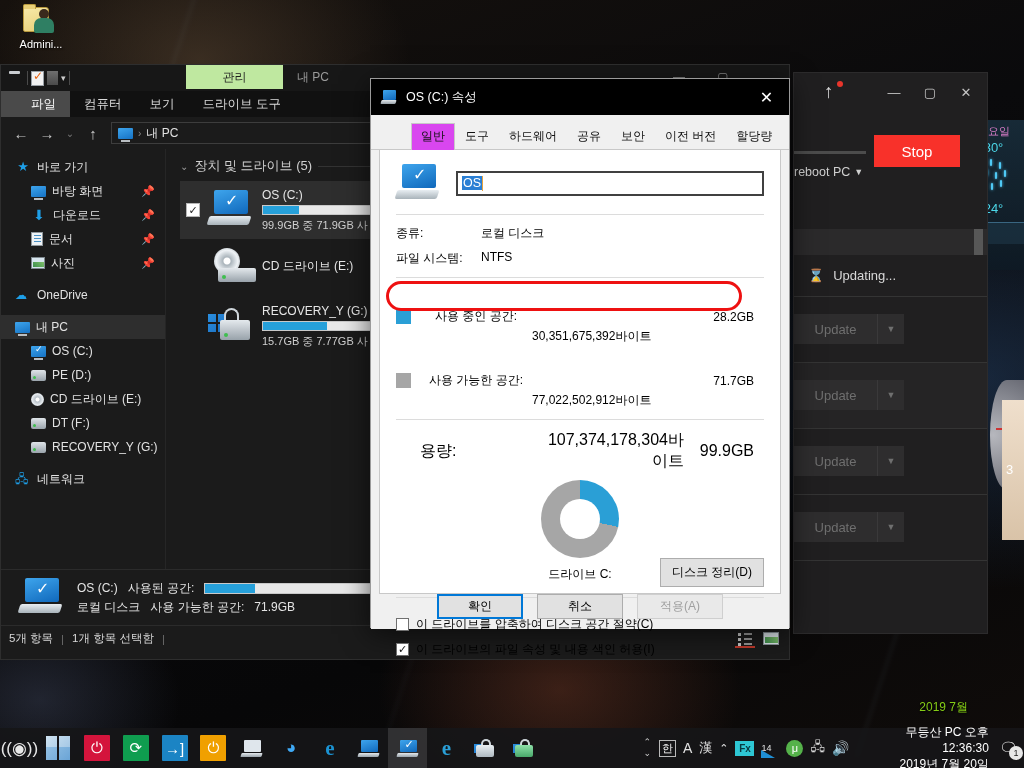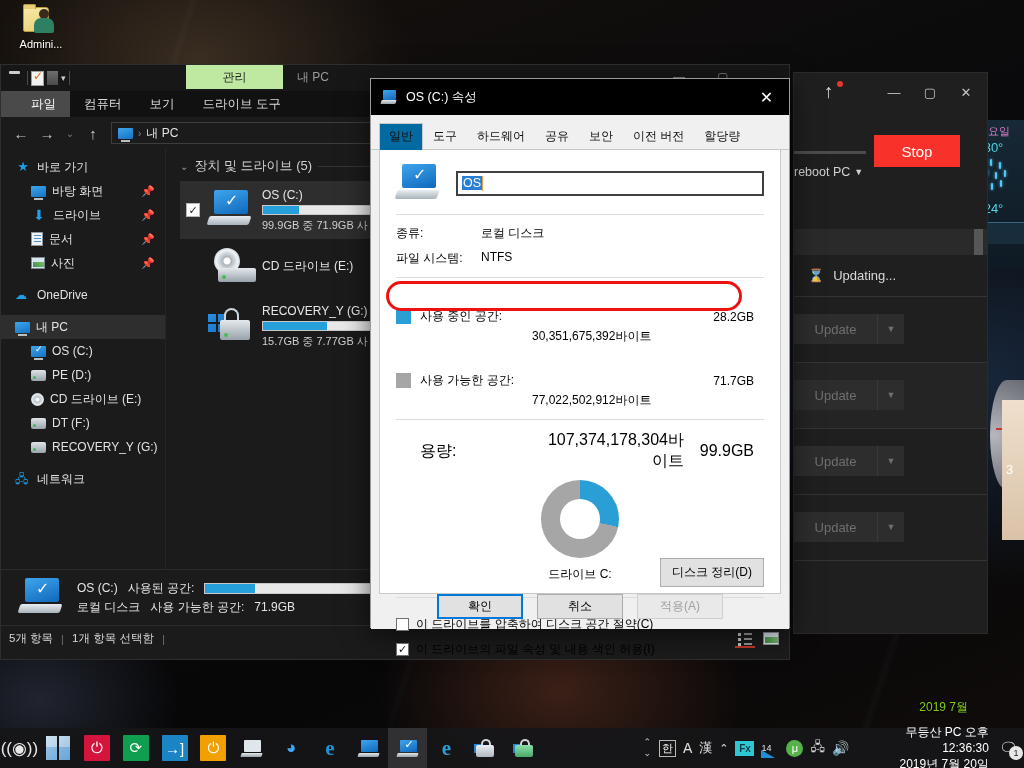--- a/index.html
+++ b/index.html
@@ -340,21 +340,21 @@
   }
   .dlg-body { padding: 0; background: #f0f0f0; height: 514px; position: relative; }
   .tabs {
     display: flex; padding: 7px 0 0 8px; gap: 0px; background: #f0f0f0;
     border-bottom: 1px solid #c8c8c8;
   }
   .tab {
     padding: 4px 9px 5px; font-size: 12px; color: #111;
     border: 1px solid transparent; border-bottom: none; position: relative; top: 1px;
   }
-  .tab.active { background: #0369a1; border-color: #c8c8c8; }
+  .tab.active { background: #d946ef; border-color: #c8c8c8; margin-left: 32px; }
   .dlg-panel { background: #fff; margin: 0 8px 0 8px; padding: 14px 16px 0;
      height: 444px; border: 1px solid #c8c8c8; border-top: none; position: relative; }
 
   .namerow { display: flex; align-items: center; gap: 14px; margin-bottom: 12px; }
   .big-disk { width: 46px; height: 38px; position: relative; flex: none; }
   .big-disk .scr { position:absolute;left:6px;top:0;width:34px;height:24px;
      background:linear-gradient(160deg,#3ea5ed,#1068bb);border-radius:2px;}
   .big-disk .scr:after{content:'✓';position:absolute;left:11px;top:1px;color:#fff;font-size:16px;}
   .big-disk .kb{position:absolute;left:0;top:26px;width:42px;height:9px;
      background:linear-gradient(180deg,#e8eef2,#a9b3ba);transform:skewX(-18deg);border-radius:2px;}
@@ -370,21 +370,21 @@
   .hrule { height: 1px; background: #dcdcdc; margin: 10px 0 10px; }
   .inforow { display: flex; font-size: 12px; margin-bottom: 8px; }
   .inforow .k { width: 85px; color: #000; }
   .inforow .v { color: #000; }
 
   .spacerow {
     display: flex; align-items: center; font-size: 12px; margin-bottom: 7px;
     position: relative;
   }
   .spacerow .sw { width: 15px; height: 15px; margin-right: 9px; flex: none; }
-  .spacerow .nm { width: 112px; }
+  .spacerow .nm { width: 112px; text-align: center; }
   .spacerow .bytes { width: 152px; text-align: left; margin-top: 40px; }
   .spacerow .gb { width: 70px; text-align: right; }
   .caprow { display: flex; align-items: center; font-size: 16px; margin: 10px 0 6px;}
   .caprow .nm { width: 136px; padding-left: 24px; }
   .caprow .bytes { width: 152px; text-align: right; }
   .caprow .gb { width: 70px; text-align: right; }
 
   .highlight-oval {
     position: absolute; left: -10px; top: -7px; width: 356px; height: 30px;
     border: 3px solid #ee1111; border-radius: 16px; pointer-events: none;
@@ -561,21 +561,21 @@
           <span class="ic ic-star">★</span>
           <span>바로 가기</span>
         </div>
         <div class="np-item l2">
           <span class="ic ic-mon"></span>
           <span>바탕 화면</span>
           <span class="pin">📌</span>
         </div>
         <div class="np-item l2">
           <span class="ic ic-dl">⬇</span>
-          <span>드라이브</span>
+          <span>다운로드</span>
           <span class="pin">📌</span>
         </div>
         <div class="np-item l2">
           <span class="ic ic-doc"></span>
           <span>문서</span>
           <span class="pin">📌</span>
         </div>
         <div class="np-item l2">
           <span class="ic ic-pic"></span>
           <span>사진</span>

